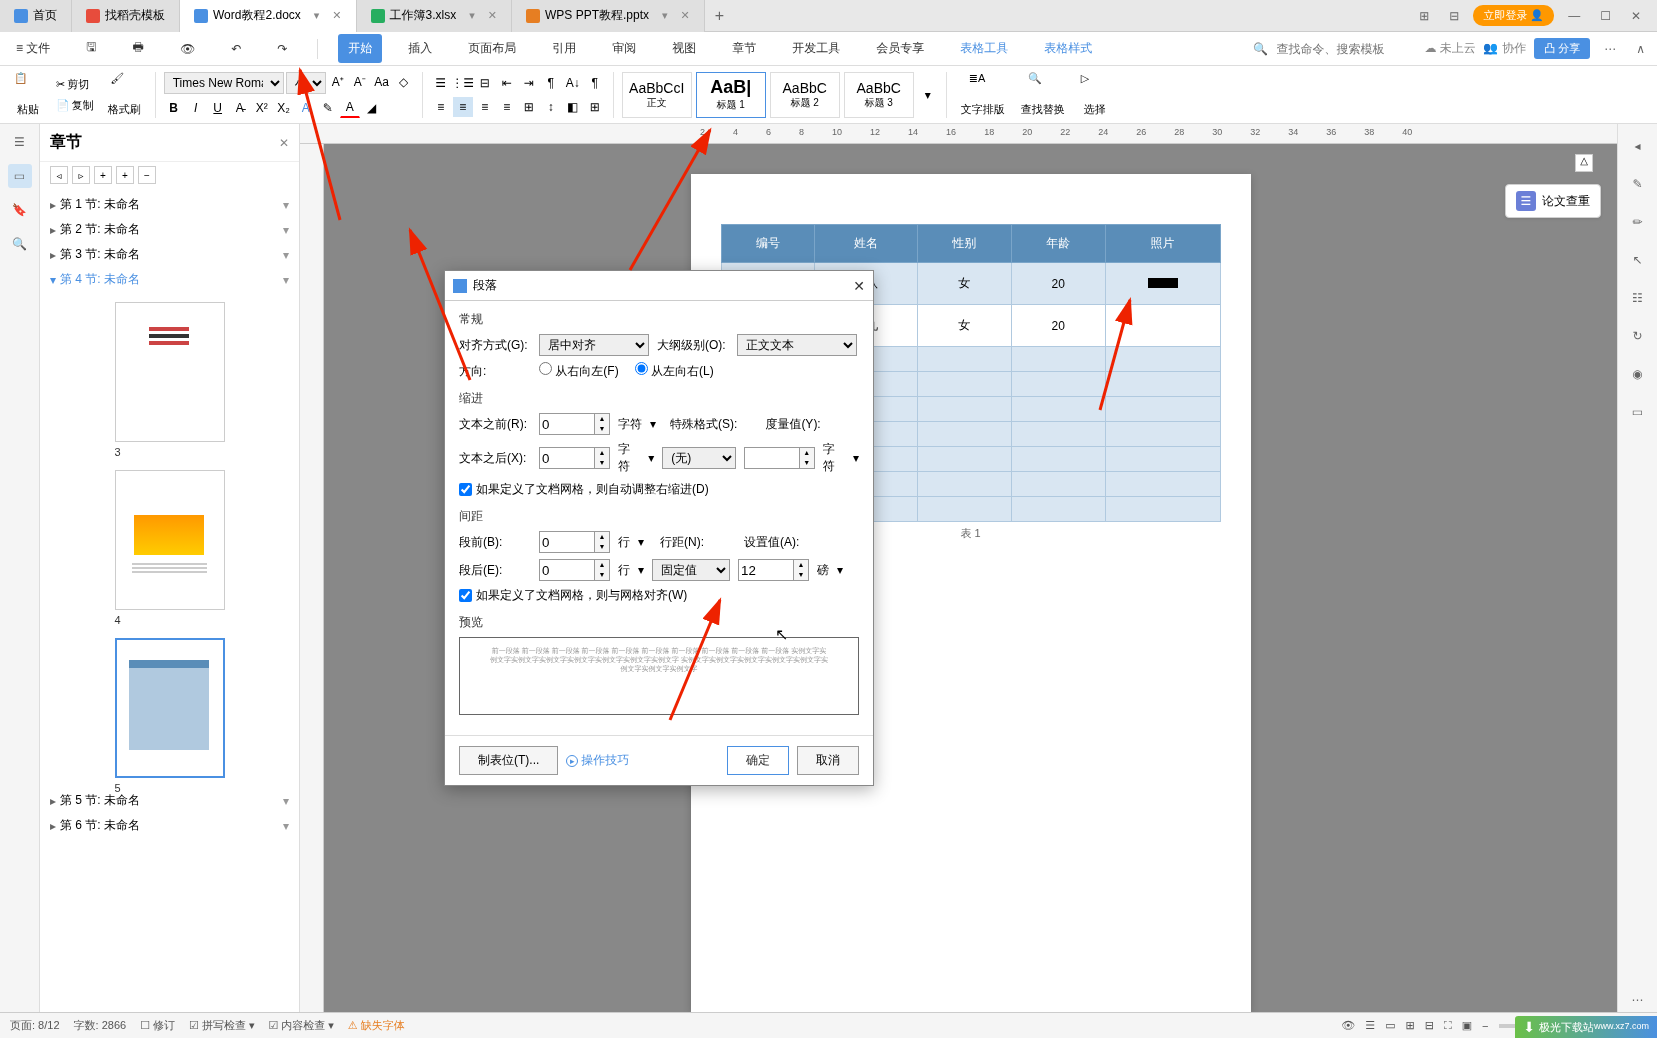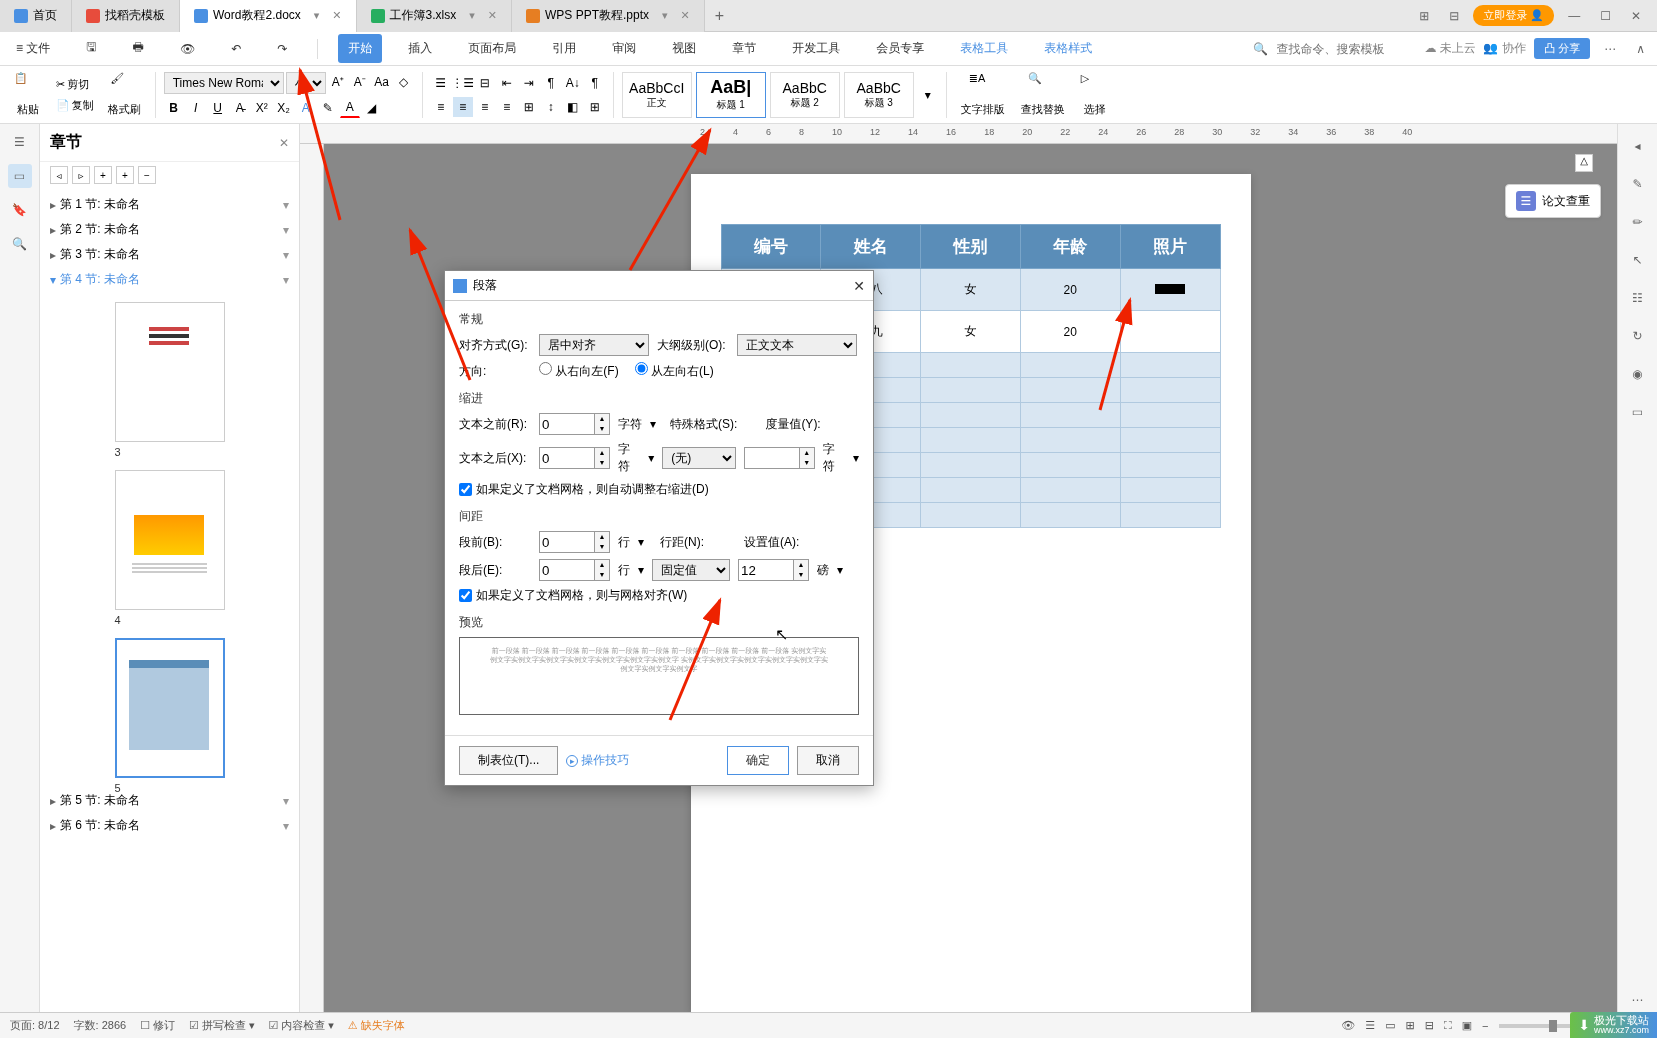--- a/index.html
+++ b/index.html
@@ -74,21 +74,21 @@
 .thumb-content { width: 80%; height: 80%; }
 
 
 .doc-area { flex: 1; background: #888; position: relative; overflow: hidden; }
 .ruler-h { height: 20px; background: #f5f5f5; border-bottom: 1px solid #ccc; display: flex; align-items: center; font-size: 9px; color: #666; padding-left: 30px; position: relative; }
 .ruler-v { position: absolute; left: 0; top: 20px; bottom: 0; width: 24px; background: #f5f5f5; border-right: 1px solid #ccc; }
 .ruler-marks { position: absolute; left: 400px; top: 3px; display: flex; gap: 28px; }
 .doc-canvas { position: absolute; left: 24px; top: 20px; right: 0; bottom: 0; background: #888; display: flex; justify-content: center; padding-top: 30px; }
 .page { width: 560px; background: #fff; box-shadow: 0 2px 8px rgba(0,0,0,0.2); padding: 30px; position: relative; }
 .doc-table { border-collapse: collapse; width: 100%; margin-top: 20px; }
-.doc-table th { background: #5a8db8; color: #fff; padding: 10px; border: 1px solid #7aa5c9; font-size: 17px; font-weight: bold; }
+.doc-table th { background: #5a8db8; color: #fff; padding: 10px; border: 1px solid #7aa5c9; font-size: 12px; font-weight: normal; }
 .doc-table td { border: 1px solid #b0c9df; padding: 12px; text-align: center; background: #d9e6f2; font-size: 12px; }
 .doc-table tr:nth-child(2) td { background: #fff; }
 .doc-table .blk { display: inline-block; width: 30px; height: 10px; background: #000; }
 .tbl-caption { text-align: center; font-size: 11px; color: #666; margin-top: 4px; }
 .right-bar { width: 40px; background: #f5f5f5; border-left: 1px solid #ddd; display: flex; flex-direction: column; align-items: center; padding-top: 10px; gap: 14px; }
 .rb-btn { width: 24px; height: 24px; color: #666; cursor: pointer; display: flex; align-items: center; justify-content: center; }
 .float-lwcz { position: absolute; top: 50px; right: 50px; background: #fff; border: 1px solid #d0d0d0; border-radius: 4px; padding: 6px 10px; display: flex; align-items: center; gap: 6px; box-shadow: 0 1px 3px rgba(0,0,0,0.1); }
 .lwcz-ico { width: 20px; height: 20px; background: #6b7fd7; border-radius: 3px; display: flex; align-items: center; justify-content: center; color: #fff; }
 
 
@@ -484,20 +484,21 @@
               </tr>
               <tr>
                 <td></td>
                 <td></td>
                 <td></td>
                 <td></td>
                 <td></td>
               </tr>
             </tbody>
         </table>
+        <div class="tbl-caption">表 1</div>
       </div>
     </div>
     <div class="float-lwcz" style="position:absolute;top:60px;right:16px">
       <span class="lwcz-ico">☰</span>
       <span>论文查重</span>
     </div>
     <div style="position:absolute;top:30px;right:24px;width:18px;height:18px;background:#fff;border:1px solid #ccc;text-align:center;font-size:10px">△</div>
   </div>
 
   <div class="right-bar">
@@ -685,18 +686,18 @@
     <span>▣</span>
     <span>−</span>
     <div class="zoom-slider">
         <div class="thumb-s"></div>
       </div>
     <span>+</span>
     <span>70%</span>
   </div>
   <div class="watermark">
     <span style="font-size:14px">⬇</span>
-    <div style="display:flex;flex-direction:column;line-height:1">
+    <div style="display:flex;flex-direction:row;line-height:1">
       <span>极光下载站</span>
       <span style="font-size:9px">www.xz7.com</span>
     </div>
   </div>
 </div>
 
 </body></html>

